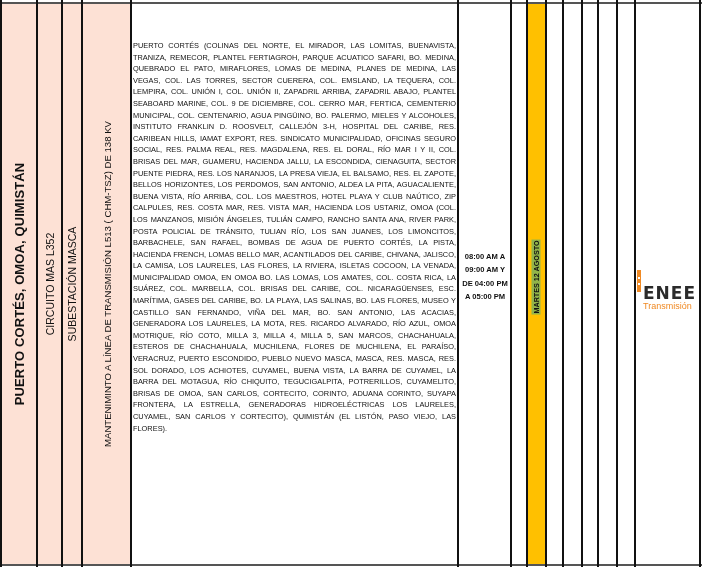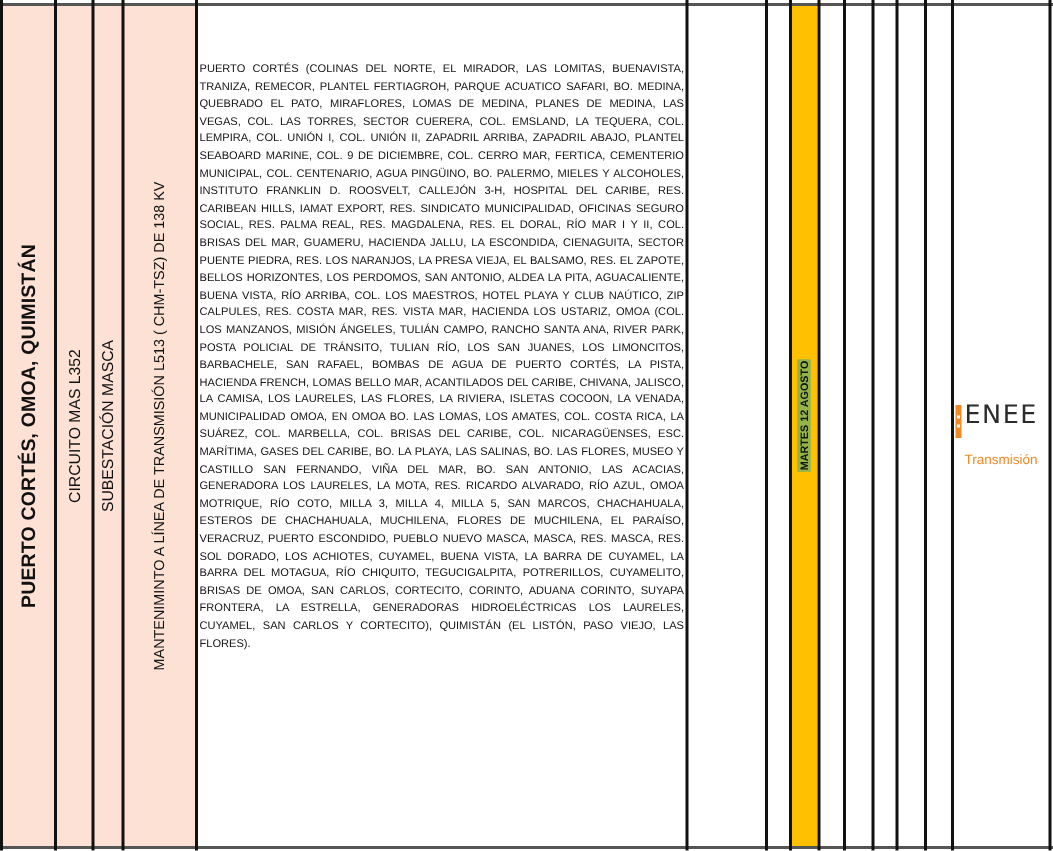--- a/index.html
+++ b/index.html
@@ -13,21 +13,21 @@
   .vtext { position: absolute; left: 50%; top: 50%; white-space: nowrap; transform: translate(-50%, -50%) rotate(-90deg); color: #111; }
   .vt-bold { font-weight: bold; font-size: 13px; letter-spacing: 0.1px; }
   .vt-norm { font-size: 10.5px; }
   .desc { position: absolute; left: 133px; top: 40px; width: 323px; font-size: 7.4px; line-height: 11.6px; text-align: justify; color: #111; text-transform: uppercase; }
   .sched { position: absolute; left: 460px; top: 250px; width: 50px; text-align: center; font-size: 7.6px; font-weight: bold; line-height: 13.4px; color: #111; }
   .date-label { position: absolute; left: 536px; top: 277px; transform: translate(-50%, -50%) rotate(-90deg); white-space: nowrap; font-size: 7.2px; font-weight: bold; color: #111; background: #92b44a; padding: 0 1px; }
   .logo { position: absolute; left: 636px; top: 266px; width: 66px; height: 30px; }
   .logo-bar { position: absolute; left: 1px; top: 4px; width: 4px; height: 22px; background: #f08a24; }
   .logo-bar::before { content: ""; position: absolute; left: 1px; top: 7px; width: 2px; height: 2px; background: #fff; }
   .logo-bar::after { content: ""; position: absolute; left: 1px; top: 13px; width: 2px; height: 2px; background: #fff; }
-  .logo-word { position: absolute; left: 7px; top: 1px; font-size: 17px; font-weight: normal; letter-spacing: 1px; color: #2b2b2b; font-family: "DejaVu Sans", sans-serif; }
+  .logo-word { position: absolute; left: 7px; top: 17px; font-size: 17px; font-weight: bold; letter-spacing: 1px; color: #2b2b2b; font-family: "DejaVu Sans", sans-serif; }
   .logo-sub { position: absolute; left: 7px; top: 35px; font-size: 9px; color: #f08a24; white-space: nowrap; }
 </style>
 </head>
 <body>
 
 <div class="sheet">
 
   <div class="col pink" style="left:1px;width:36px;">
     <span class="vtext vt-bold">PUERTO CORTÉS, OMOA, QUIMISTÁN</span>
   </div>
@@ -36,20 +36,21 @@
   </div>
   <div class="col pink" style="left:62px;width:20px;">
     <span class="vtext vt-norm">SUBESTACIÓN MASCA</span>
   </div>
   <div class="col pink" style="left:82px;width:49px;">
     <span class="vtext vt-norm" style="font-size:9.6px;">MANTENIMINTO A LÍNEA DE TRANSMISIÓN L513 ( CHM-TSZ) DE 138 KV</span>
   </div>
 
   <div class="desc">PUERTO CORTÉS (COLINAS DEL NORTE, EL MIRADOR, LAS LOMITAS, BUENAVISTA, TRANIZA, REMECOR, PLANTEL FERTIAGROH, PARQUE ACUATICO SAFARI, BO. MEDINA, QUEBRADO EL PATO, MIRAFLORES, LOMAS DE MEDINA, PLANES DE MEDINA, LAS VEGAS, COL. LAS TORRES, SECTOR CUERERA, COL. EMSLAND, LA TEQUERA, COL. LEMPIRA, COL. UNIÓN I, COL. UNIÓN II, ZAPADRIL ARRIBA, ZAPADRIL ABAJO, PLANTEL SEABOARD MARINE, COL. 9 DE DICIEMBRE, COL. CERRO MAR, FERTICA, CEMENTERIO MUNICIPAL, COL. CENTENARIO, AGUA PINGÜINO, BO. PALERMO, MIELES Y ALCOHOLES, INSTITUTO FRANKLIN D. ROOSVELT, CALLEJÓN 3-H, HOSPITAL DEL CARIBE, RES. CARIBEAN HILLS, IAMAT EXPORT, RES. SINDICATO MUNICIPALIDAD, OFICINAS SEGURO SOCIAL, RES. PALMA REAL, RES. MAGDALENA, RES. EL DORAL, RÍO MAR I Y II, COL. BRISAS DEL MAR, GUAMERU, HACIENDA JALLU, LA ESCONDIDA, CIENAGUITA, SECTOR PUENTE PIEDRA, RES. LOS NARANJOS, LA PRESA VIEJA, EL BALSAMO, RES. EL ZAPOTE, BELLOS HORIZONTES, LOS PERDOMOS, SAN ANTONIO, ALDEA LA PITA, AGUACALIENTE, BUENA VISTA, RÍO ARRIBA, COL. LOS MAESTROS, HOTEL PLAYA Y CLUB NAÚTICO, ZIP CALPULES, RES. COSTA MAR, RES. VISTA MAR, HACIENDA LOS USTARIZ, OMOA (COL. LOS MANZANOS, MISIÓN ÁNGELES, TULIÁN CAMPO, RANCHO SANTA ANA, RIVER PARK, POSTA POLICIAL DE TRÁNSITO, TULIAN RÍO, LOS SAN JUANES, LOS LIMONCITOS, BARBACHELE, SAN RAFAEL, BOMBAS DE AGUA DE PUERTO CORTÉS, LA PISTA, HACIENDA FRENCH, LOMAS BELLO MAR, ACANTILADOS DEL CARIBE, CHIVANA, JALISCO, LA CAMISA, LOS LAURELES, LAS FLORES, LA RIVIERA, ISLETAS COCOON, LA VENADA, MUNICIPALIDAD OMOA, EN OMOA BO. LAS LOMAS, LOS AMATES, COL. COSTA RICA, LA SUÁREZ, COL. MARBELLA, COL. BRISAS DEL CARIBE, COL. NICARAGÜENSES, ESC. MARÍTIMA, GASES DEL CARIBE, BO. LA PLAYA, LAS SALINAS, BO. LAS FLORES, MUSEO Y CASTILLO SAN FERNANDO, VIÑA DEL MAR, BO. SAN ANTONIO, LAS ACACIAS, GENERADORA LOS LAURELES, LA MOTA, RES. RICARDO ALVARADO, RÍO AZUL, OMOA MOTRIQUE, RÍO COTO, MILLA 3, MILLA 4, MILLA 5, SAN MARCOS, CHACHAHUALA, ESTEROS DE CHACHAHUALA, MUCHILENA, FLORES DE MUCHILENA, EL PARAÍSO, VERACRUZ, PUERTO ESCONDIDO, PUEBLO NUEVO MASCA, MASCA, RES. MASCA, RES. SOL DORADO, LOS ACHIOTES, CUYAMEL, BUENA VISTA, LA BARRA DE CUYAMEL, LA BARRA DEL MOTAGUA, RÍO CHIQUITO, TEGUCIGALPITA, POTRERILLOS, CUYAMELITO, BRISAS DE OMOA, SAN CARLOS, CORTECITO, CORINTO, ADUANA CORINTO, SUYAPA FRONTERA, LA ESTRELLA, GENERADORAS HIDROELÉCTRICAS LOS LAURELES, CUYAMEL, SAN CARLOS Y CORTECITO), QUIMISTÁN (EL LISTÓN, PASO VIEJO, LAS FLORES).</div>
 
+  <div class="sched">08:00 AM A 09:00 AM Y DE 04:00 PM A 05:00 PM</div>
 
   <div class="col yellow" style="left:528px;width:17px;"></div>
   <span class="date-label">MARTES 12 AGOSTO</span>
 
   <div class="logo">
     <div class="logo-bar"></div>
     <span class="logo-word">ENEE</span>
     <span class="logo-sub">Transmisión</span>
   </div>
 

